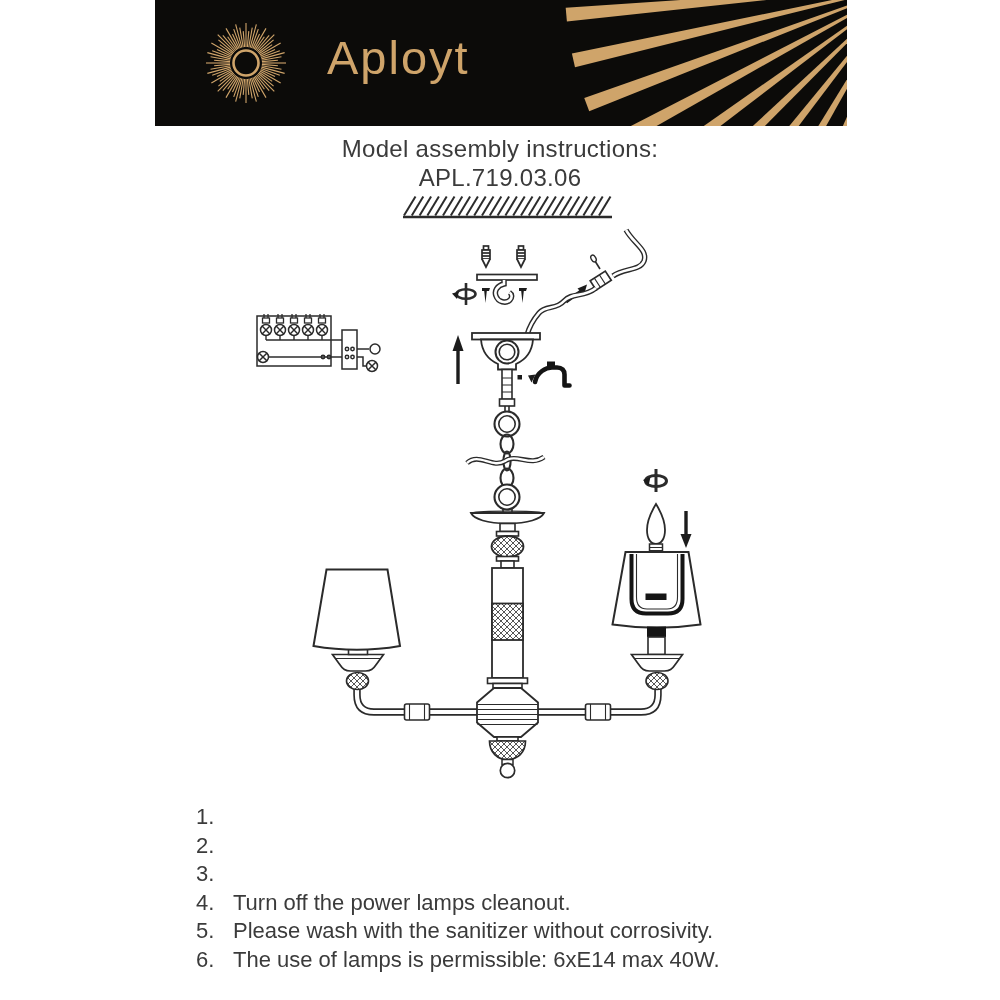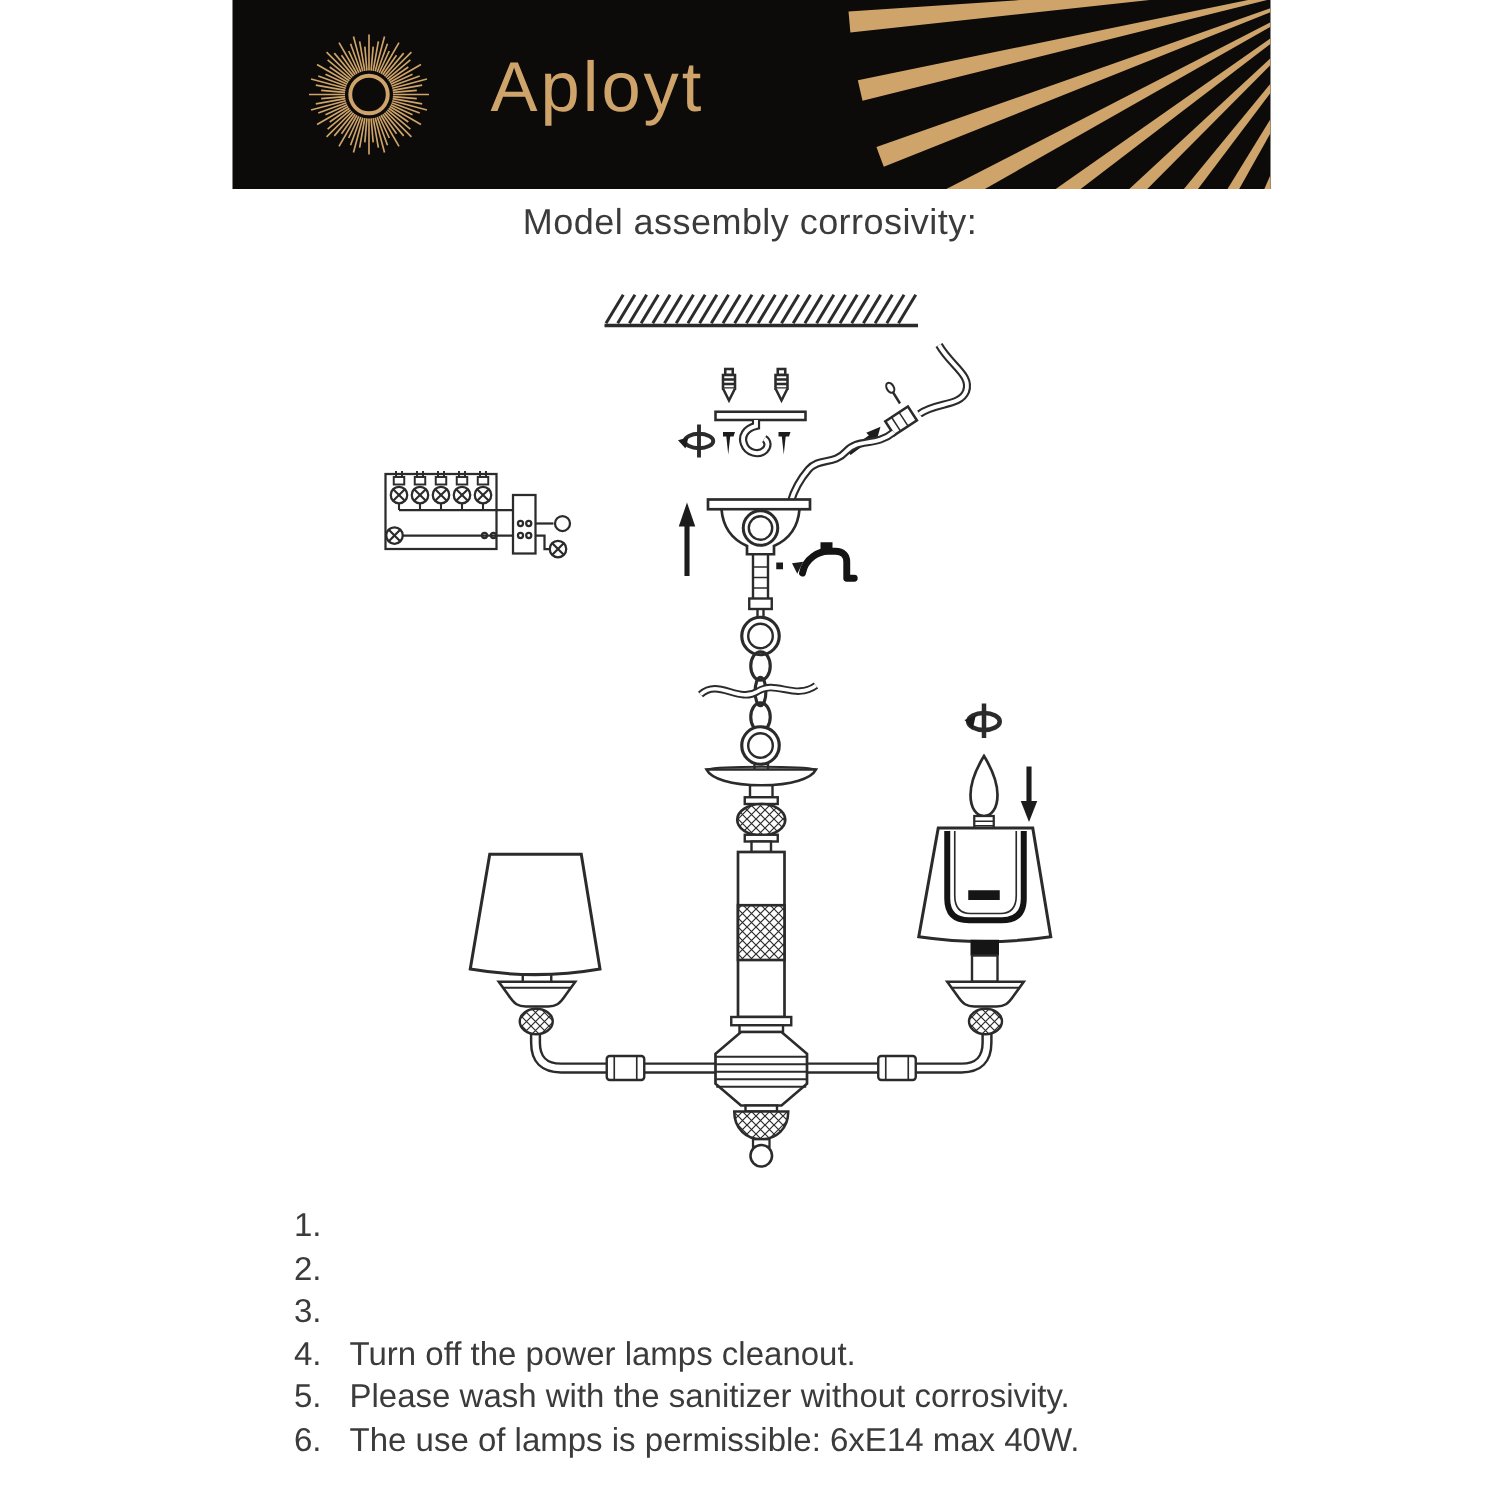--- a/index.html
+++ b/index.html
@@ -124,21 +124,22 @@
           <polygon points="750,-15 447.59011576185856,140.55469107382734 454.24885468884236,152.86977109396" fill="#cfa46a"></polygon>
           <polygon points="750,-15 429.27686630991616,98.07374370742579 434.202649387582,111.17857720777141" fill="#cfa46a"></polygon>
           <polygon points="750,-15 416.8983800527722,53.50044371047994 420.0000590194448,67.15253467075783" fill="#cfa46a"></polygon>
           <polygon points="750,-15 410.6837124495729,7.6595896475617185 411.9038928480401,21.60631542084616" fill="#cfa46a"></polygon>
         </g>
     </svg>
     <div class="brand">Aployt</div>
   </div>
 
   <div class="title-block">
-    <div class="title-line">Model assembly corrosivity:</div>
+    <div class="title-line">Model assembly instructions:</div>
+    <div class="title-line">APL.719.03.06</div>
   </div>
 
   <svg class="drawing" viewBox="0 0 1000 1000">
     <defs>
       <pattern id="xh" width="6" height="6" patternUnits="userSpaceOnUse">
         <rect width="6" height="6" fill="#ffffff"></rect>
         <path d="M0,6 L6,0 M0,0 L6,6" stroke="#2b2b2b" stroke-width="0.8"></path>
       </pattern>
     </defs>
 

